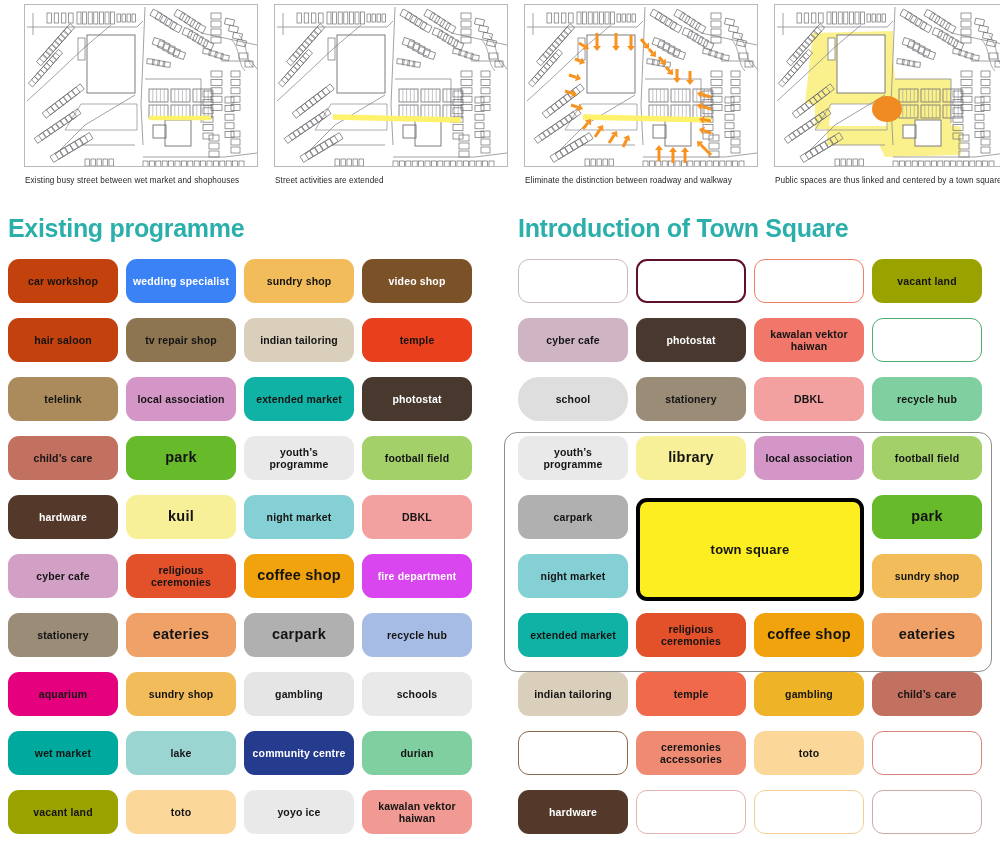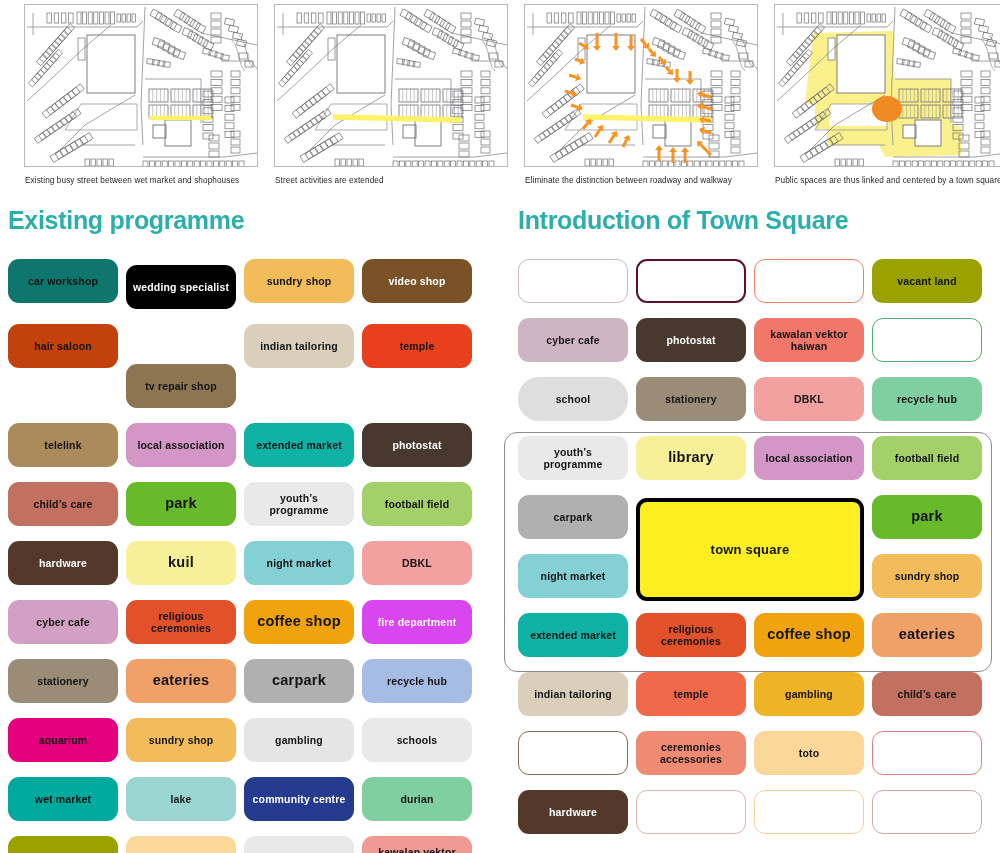--- a/index.html
+++ b/index.html
@@ -39,20 +39,21 @@
   }
 
   
   .section-heading {
     position: absolute;
     font-size: 25px;
     font-weight: bold;
     color: #2bafab;
     letter-spacing: -0.3px;
     font-family: "Liberation Sans", sans-serif;
+    margin-top: 8px;
   }
   #heading-left  { left: 8px;   top: 206px; }
   #heading-right { left: 518px; top: 206px; }
 
   
   .grid {
     position: absolute;
     display: grid;
     grid-template-columns: repeat(4, 110px);
     column-gap: 8px;
@@ -972,26 +973,26 @@
         </svg>
       </div>
       <div class="map-caption">Public spaces are thus linked and centered by a town square</div>
     </div>
   </div>
 
 <div class="section-heading" id="heading-left">Existing programme</div>
 <div class="section-heading" id="heading-right">Introduction of Town Square</div>
 
 <div class="grid" id="grid-left">
-    <div class="chip" style="background: #0f766e; color: rgb(20, 20, 20);">car workshop</div>
-    <div class="chip" style="background: #000000; color: rgb(255, 255, 255); margin-top: 6px;">wedding specialist</div>
+    <div class="chip" style="background: #c2410c; color: rgb(20, 20, 20);">car workshop</div>
+    <div class="chip" style="background: #3b82f6; color: rgb(255, 255, 255);">wedding specialist</div>
     <div class="chip" style="background: rgb(243, 188, 90); color: rgb(20, 20, 20);">sundry shop</div>
     <div class="chip" style="background: rgb(123, 82, 39); color: rgb(255, 255, 255);">video shop</div>
     <div class="chip" style="background: #c2410c; color: rgb(20, 20, 20);">hair saloon</div>
-    <div class="chip" style="background: rgb(141, 117, 82); color: rgb(20, 20, 20); margin-top: 40px;">tv repair shop</div>
+    <div class="chip" style="background: rgb(141, 117, 82); color: rgb(20, 20, 20);">tv repair shop</div>
     <div class="chip" style="background: rgb(217, 207, 187); color: rgb(20, 20, 20);">indian tailoring</div>
     <div class="chip" style="background: rgb(232, 64, 28); color: rgb(20, 20, 20);">temple</div>
     <div class="chip" style="background: rgb(171, 139, 91); color: rgb(20, 20, 20);">telelink</div>
     <div class="chip" style="background: rgb(211, 150, 199); color: rgb(20, 20, 20);">local association</div>
     <div class="chip" style="background: rgb(17, 178, 166); color: rgb(20, 20, 20);">extended market</div>
     <div class="chip" style="background: rgb(72, 56, 46); color: rgb(255, 255, 255);">photostat</div>
     <div class="chip" style="background: rgb(194, 112, 95); color: rgb(20, 20, 20);">child’s care</div>
     <div class="chip lg" style="background: rgb(103, 187, 42); color: rgb(20, 20, 20);">park</div>
     <div class="chip" style="background: rgb(233, 233, 233); color: rgb(20, 20, 20);">youth’s programme</div>
     <div class="chip" style="background: rgb(164, 208, 106); color: rgb(20, 20, 20);">football field</div>

